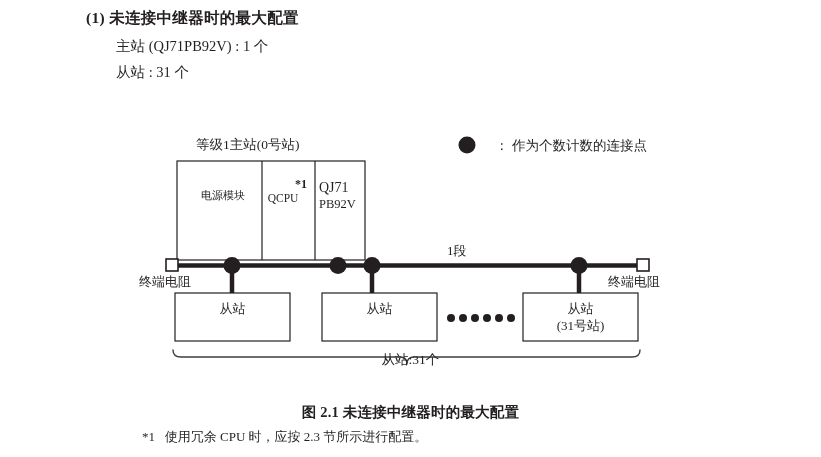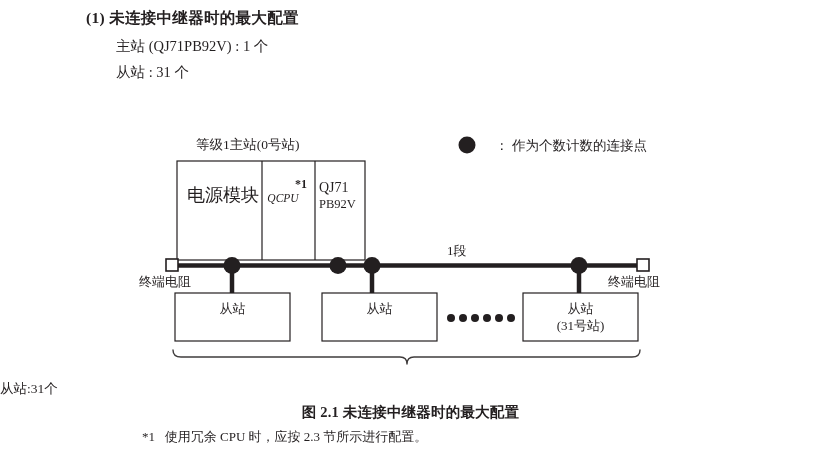--- a/index.html
+++ b/index.html
@@ -78,29 +78,28 @@
   #master-caption {
     left: 196px;
     top: 137px;
     font-size: 13.5px;
   }
   #power-module-label {
     left: 185px;
     top: 188px;
     width: 76px;
     text-align: center;
-    font-size: 18px;
+    font-size: 11px;
   }
   #qcpu-label {
     left: 263px;
     top: 191px;
     width: 40px;
     text-align: center;
     font-size: 11.5px;
-    font-style: italic;
   }
   #qcpu-footnote-marker {
     left: 295px;
     top: 177px;
     font-size: 12px;
     font-weight: bold;
   }
   #pbmodule-line1 {
     left: 319px;
     top: 180px;
@@ -135,23 +134,23 @@
     top: 274px;
     font-size: 13px;
   }
 
   #slave1-label { left: 175px; top: 300px; width: 115px; }
   #slave2-label { left: 322px; top: 300px; width: 115px; }
   #slave31-label { left: 523px; top: 300px; width: 115px; }
 
   #brace-label {
     left: 0px;
-    top: 381px;
+    top: 352px;
     width: 821px;
-    text-align: left;
+    text-align: center;
     font-size: 13.5px;
   }
 
   
   #figure-caption {
     position: absolute;
     left: 0;
     top: 403px;
     width: 821px;
     text-align: center;

